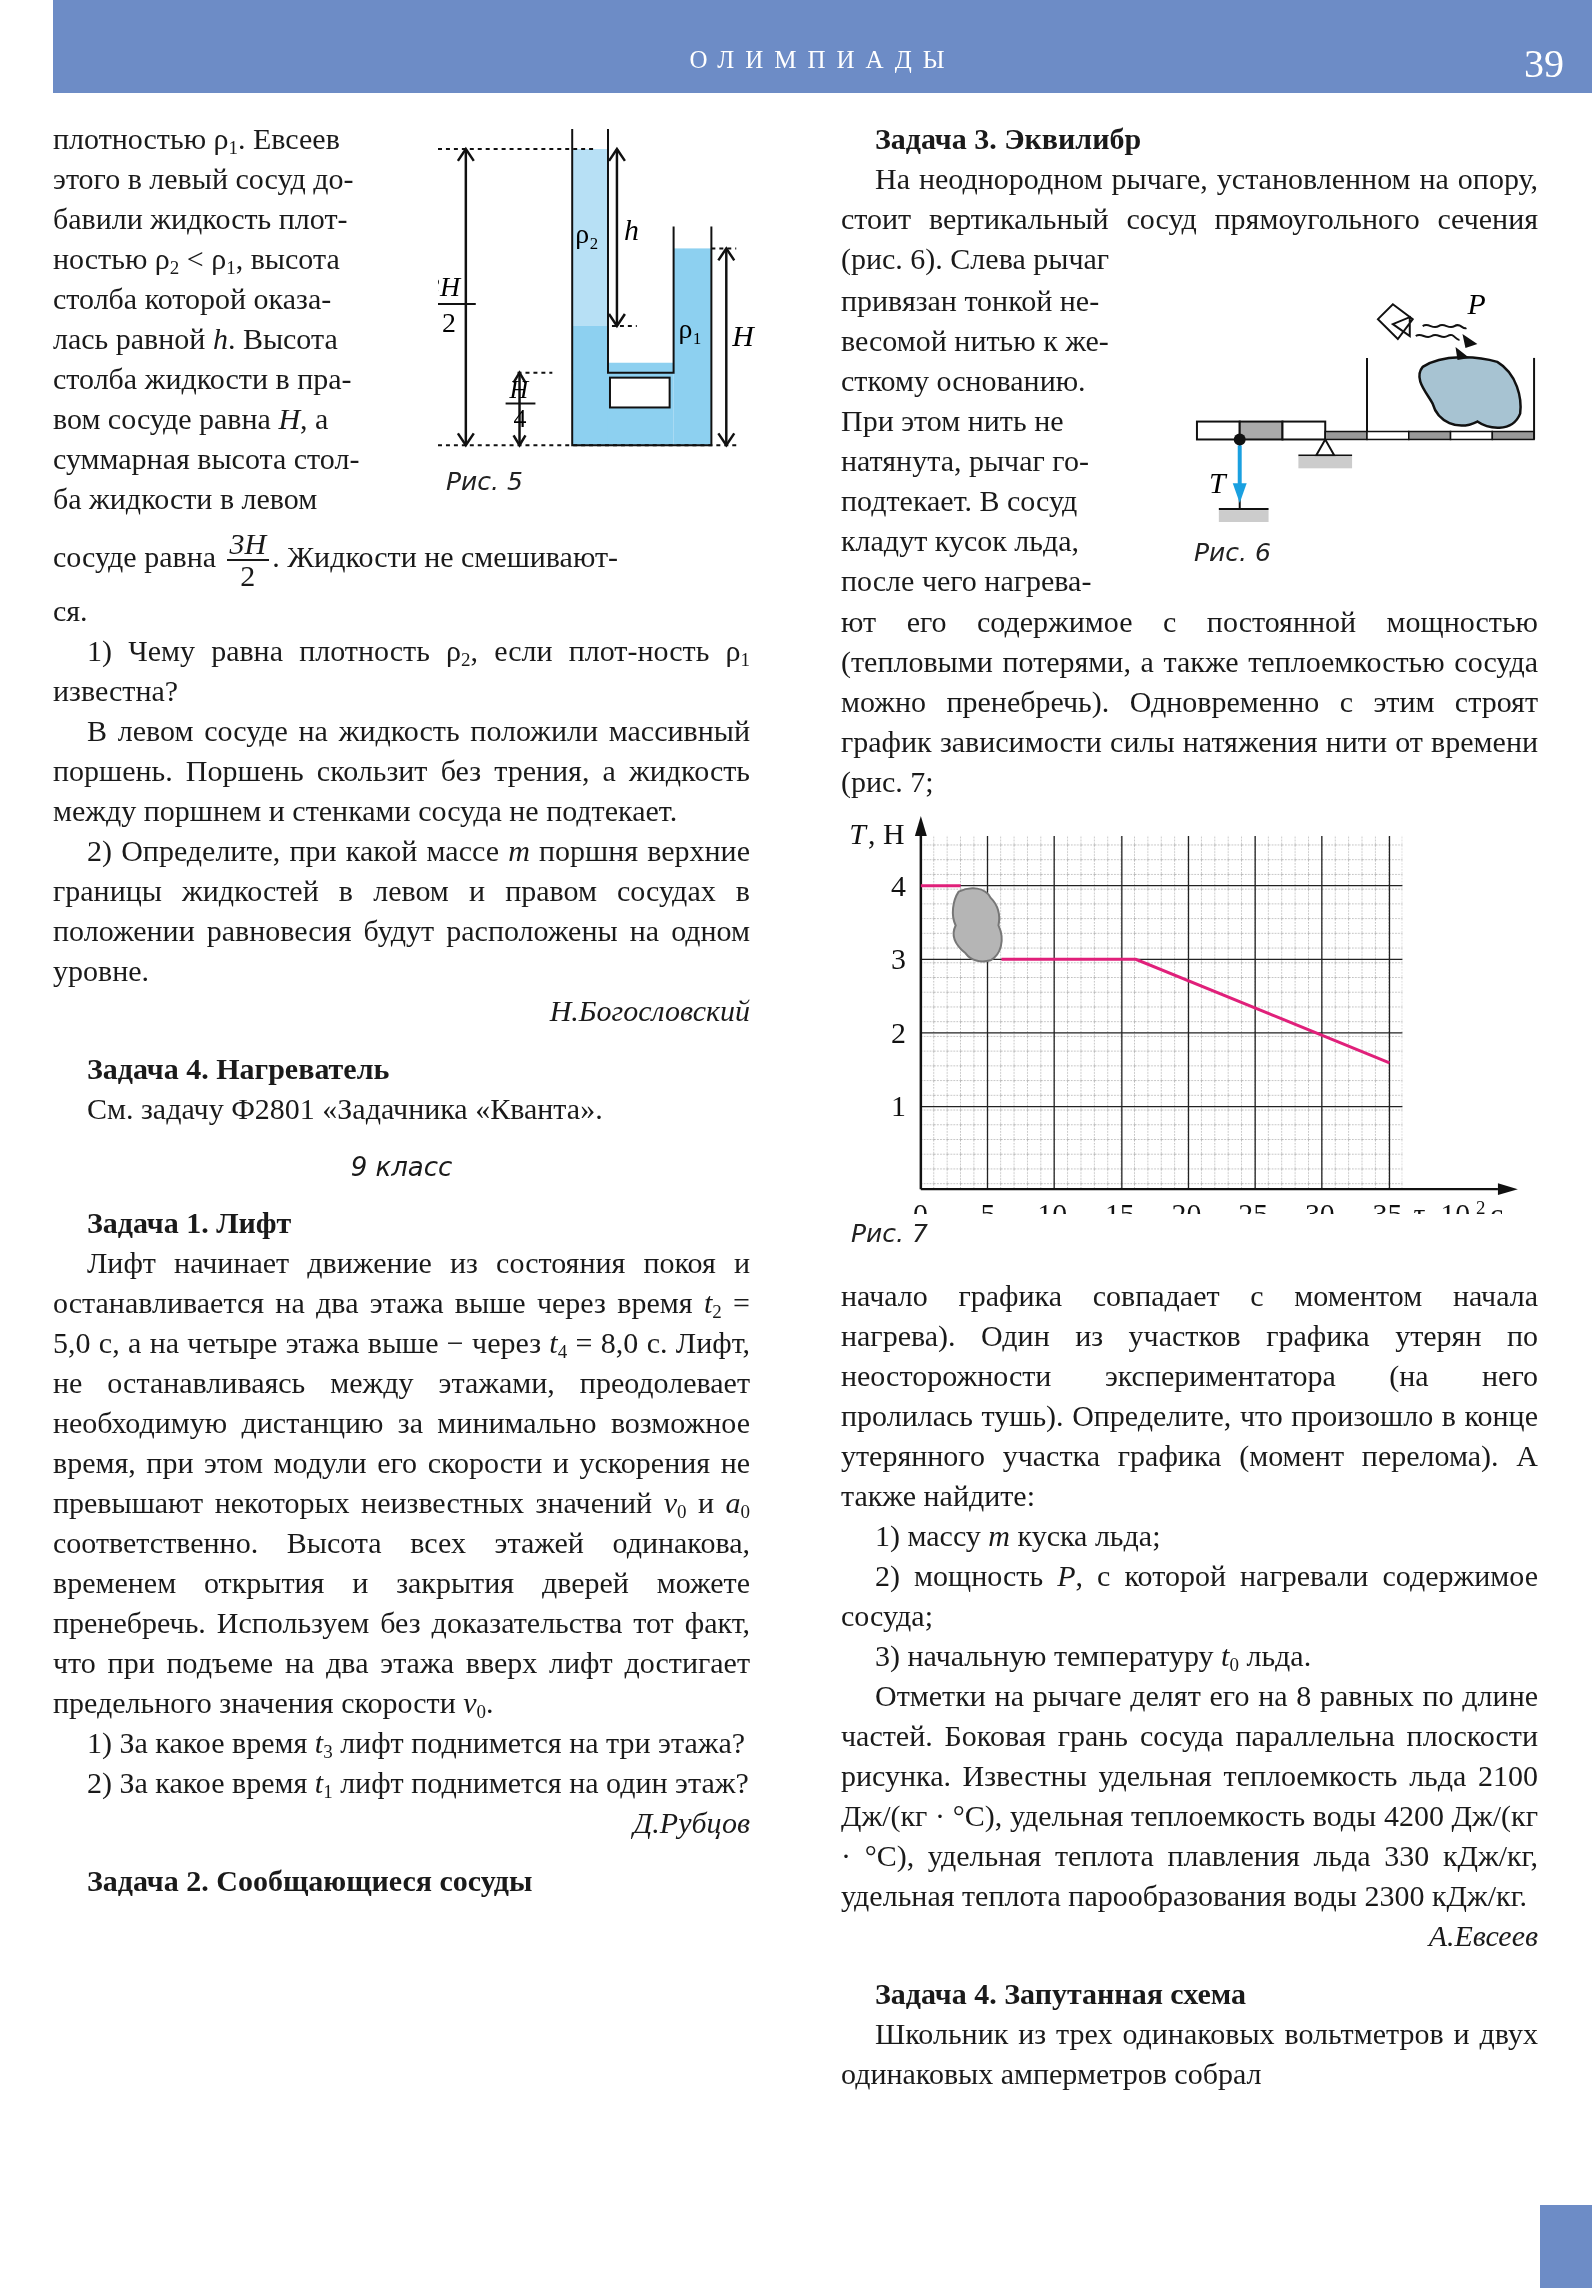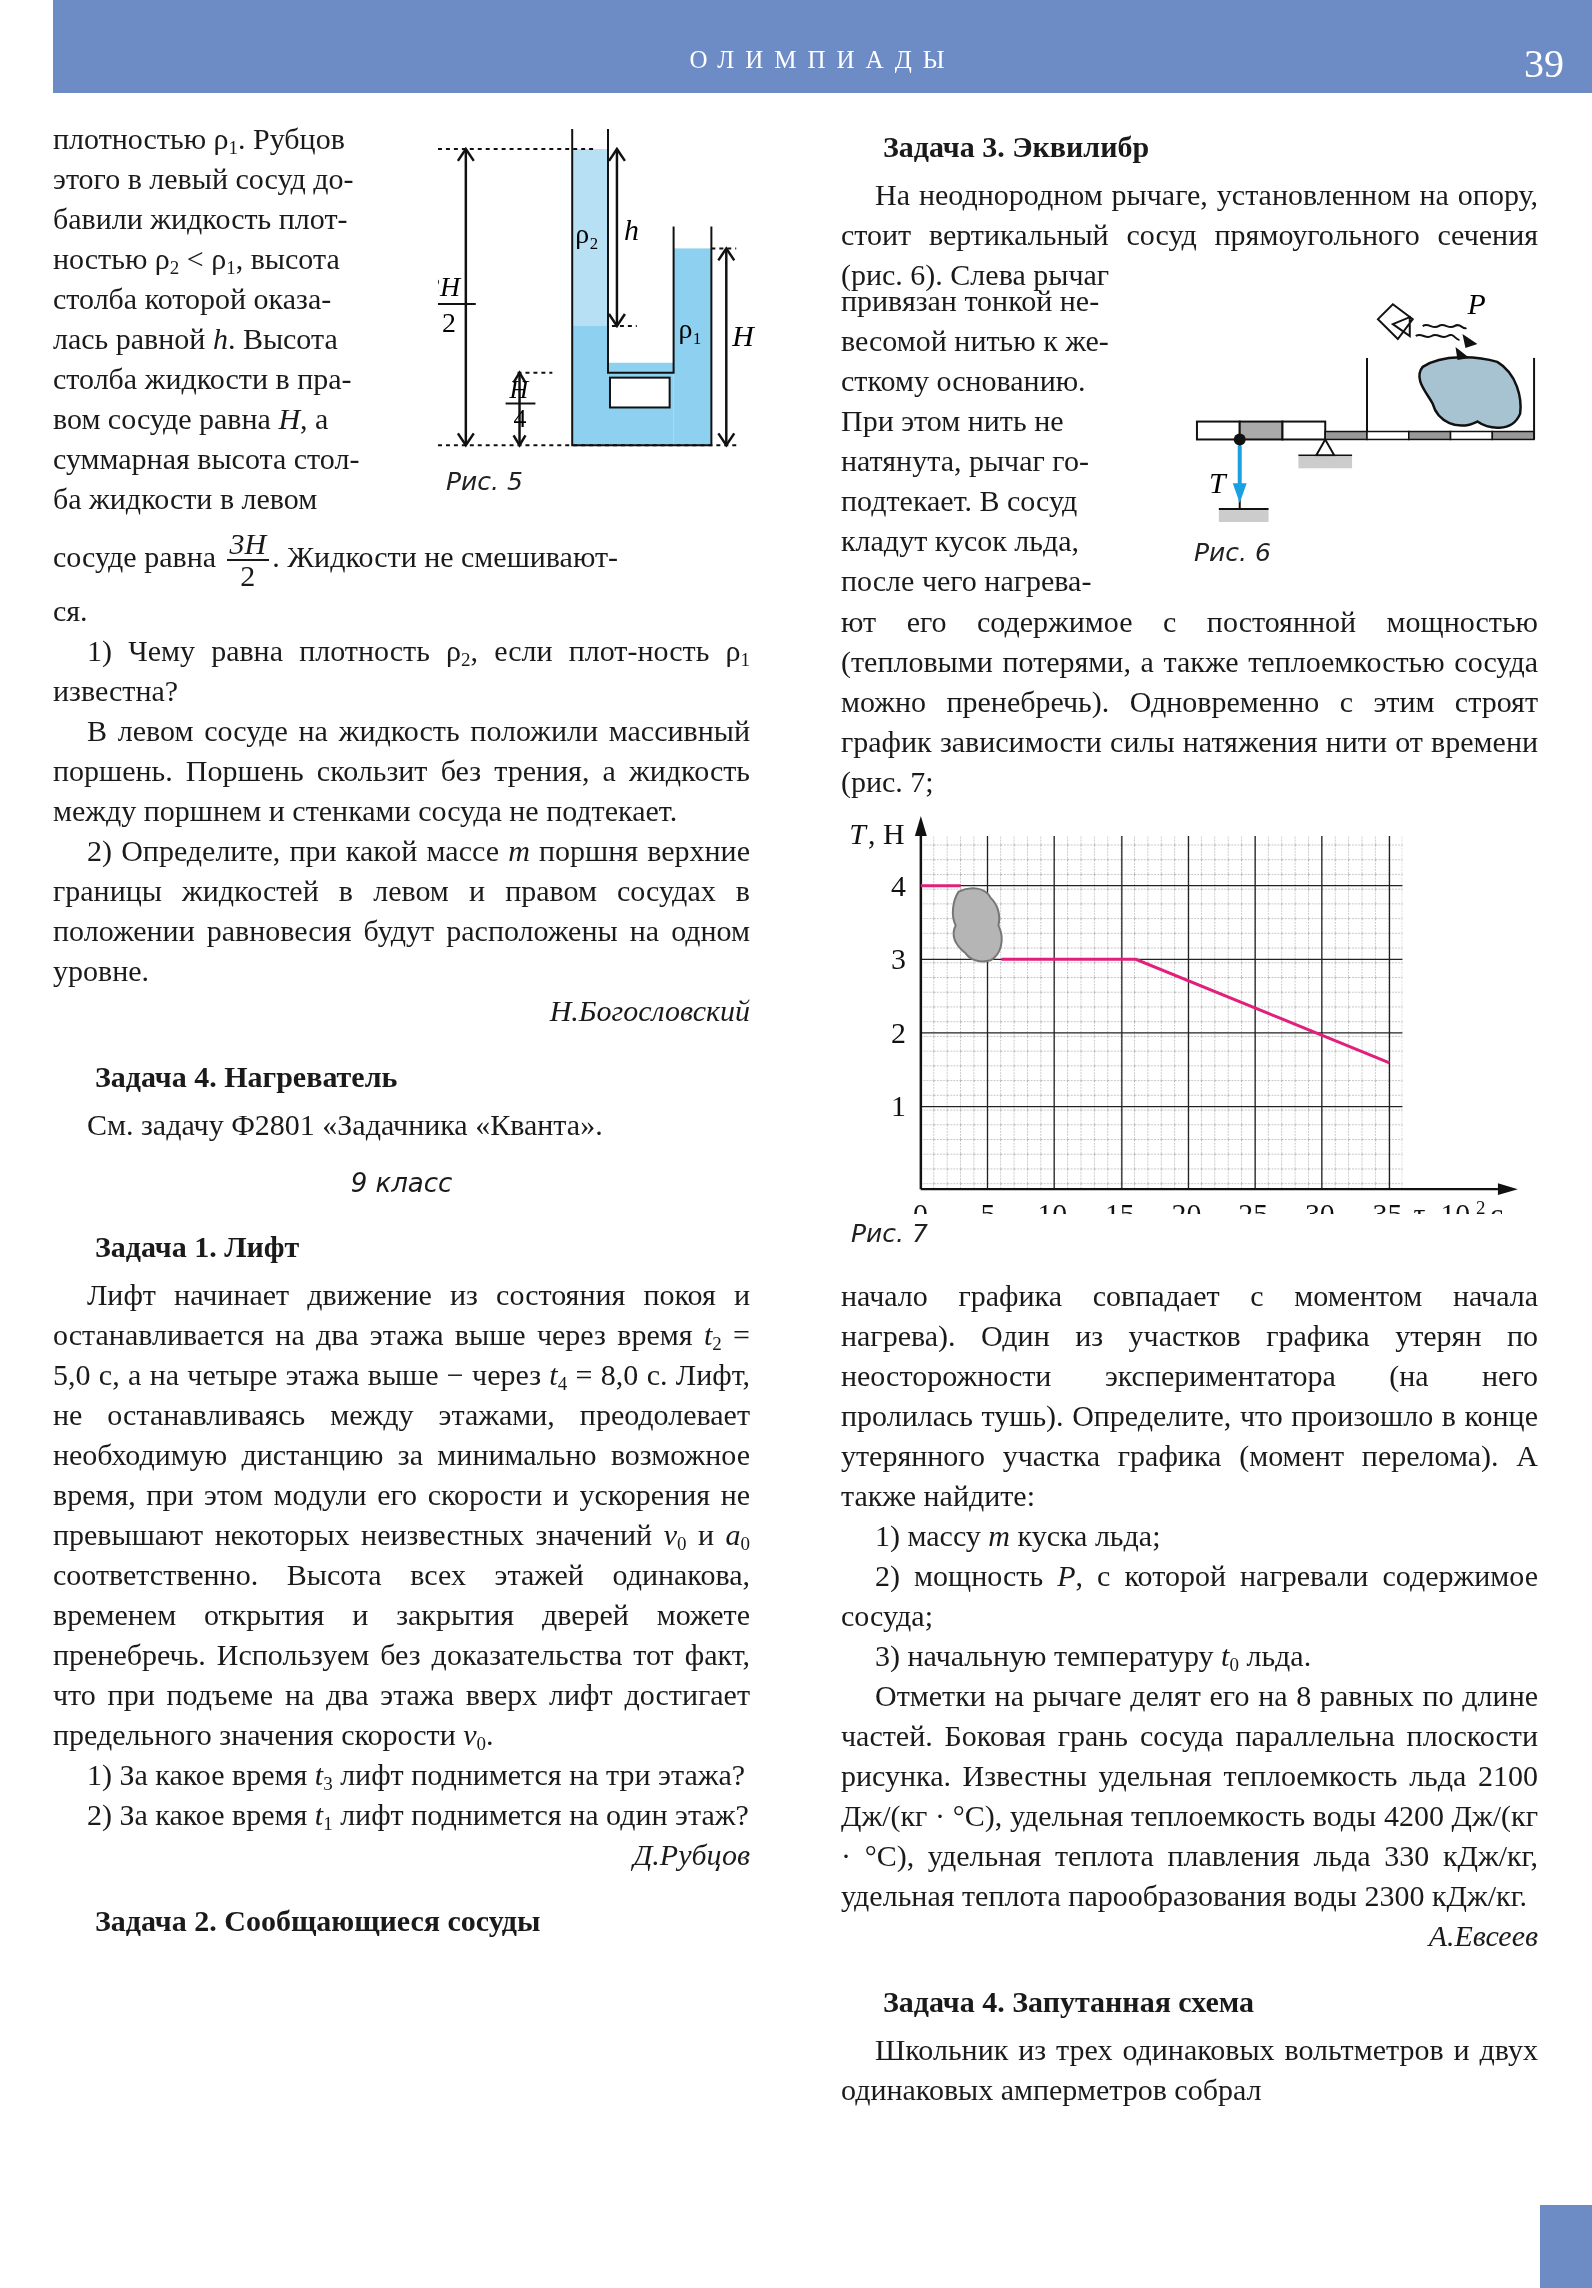--- a/index.html
+++ b/index.html
@@ -6,41 +6,41 @@
   body{width:1592px;height:2289px;position:relative;overflow:hidden;
        font-family:"Liberation Serif","DejaVu Serif",serif;color:#1a1a1a;}
   .header{position:absolute;left:53px;top:0;width:1539px;height:93px;background:#6d8cc6;}
   .header-title{position:absolute;left:0;right:0;top:46px;text-align:center;color:#fff;
        font-size:25px;letter-spacing:11px;font-family:"Liberation Serif",serif;}
   .page-num{position:absolute;right:28px;top:40px;color:#fff;font-size:40px;font-family:"Liberation Serif",serif;}
   .corner-tab{position:absolute;right:0;top:2205px;width:52px;height:84px;background:#6d8cc6;}
   .col{position:absolute;font-size:30px;line-height:40px;}
   .p{margin:0;text-align:justify;}
   .ind{text-indent:34px;}
-  .h{font-weight:bold;margin:8px;padding-left:34px;}
+  .h{font-weight:bold;margin:0;padding-left:34px;}
   .sig{text-align:right;font-style:italic;margin:0;}
   .center-it{text-align:center;font-style:italic;font-family:"DejaVu Sans",sans-serif;font-size:26px;margin:0;}
   .cap{font-style:italic;font-family:"DejaVu Sans",sans-serif;font-size:25px;color:#222;text-align:center;}
   i.v{font-style:italic;}
   sub{font-size:19px;vertical-align:-5px;line-height:0;}
   .frac{display:inline-block;vertical-align:middle;text-align:center;line-height:30px;margin:0 3px;}
   .frac span{display:block;}
   .frac .num{border-bottom:2px solid #1a1a1a;padding:0 3px;}
   svg text{font-family:"Liberation Serif",serif;}
 </style>
 </head>
 <body>
 
 <div class="header">
   <div class="header-title">ОЛИМПИАДЫ</div>
   <div class="page-num">39</div>
 </div>
 
 <div class="col" style="left:53px;top:119px;width:358px;">
-  <p class="p"><span>плотностью ρ</span><sub>1</sub><span>. Рубцов</span></p>
+  <p class="p"><span>плотностью ρ</span><sub>1</sub><span>. Евсеев</span></p>
   <p class="p">этого в левый сосуд до-</p>
   <p class="p">бавили жидкость плот-</p>
   <p class="p"><span>ностью ρ</span><sub>2</sub><span> &lt; ρ</span><sub>1</sub><span>, высота</span></p>
   <p class="p">столба которой оказа-</p>
   <p class="p"><span>лась равной </span><i class="v">h</i><span>. Высота</span></p>
   <p class="p">столба жидкости в пра-</p>
   <p class="p"><span>вом сосуде равна </span><i class="v">H</i><span>, а</span></p>
   <p class="p">суммарная высота стол-</p>
   <p class="p">ба жидкости в левом</p>
 </div>

